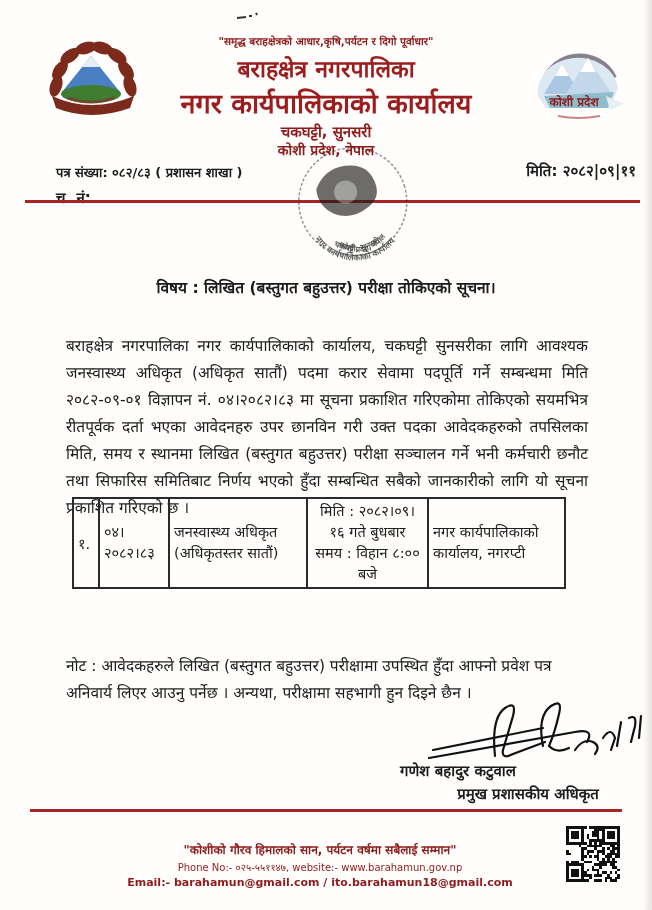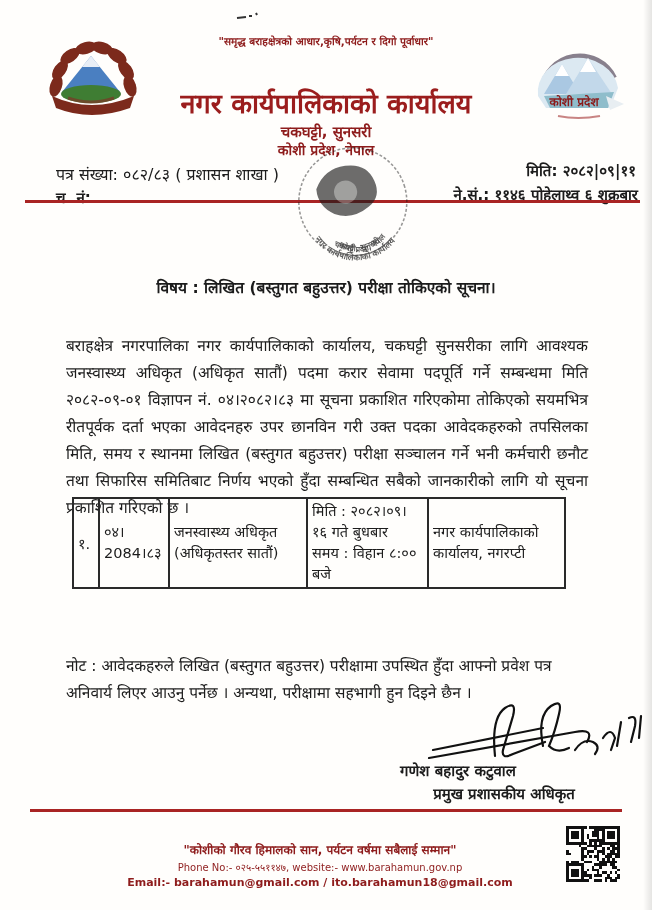--- a/index.html
+++ b/index.html
@@ -15,21 +15,21 @@
   }
   .abs { position:absolute; }
   .center { text-align:center; }
 
   .slogan-top { top:34px; left:0; width:100%; font-size:10.5px; font-weight:bold; color:#8e1c1c; }
   .title-1 { top:52px; left:0; width:100%; font-size:23px; font-weight:bold; color:#9b1d1d; }
   .title-2 { top:84px; left:0; width:100%; font-size:27px; font-weight:bold; color:#9b1d1d; }
   .addr-1 { top:121px; left:0; width:100%; font-size:15px; font-weight:bold; color:#8e1c1c; }
   .addr-2 { top:140px; left:0; width:100%; font-size:14px; font-weight:bold; color:#8e1c1c; }
 
-  .meta-left-1 { top:163px; left:56px; font-size:16px; font-weight:normal;text-align:right; }
+  .meta-left-1 { top:163px; left:56px; font-size:13px; font-weight:bold;text-align:right; }
   .meta-left-2 { top:187px; left:56px; font-size:15px; font-weight:bold; }
   .meta-right-1 { top:160px; right:16px; font-size:15px; font-weight:bold;margin-left:24px; }
   .meta-right-2 { top:184px; right:14px; font-size:15px; font-weight:bold; }
 
   .rule-top { top:200px; left:25px; width:615px; height:3px; background:#a92424; }
   .rule-bottom { top:809px; left:30px; width:592px; height:3px; background:#a92424; }
 
   .subject { top:276px; left:0; width:100%; font-size:15.5px; font-weight:bold; }
 
   .body-par {
@@ -47,21 +47,21 @@
   table.notice tr.hdr td { font-weight:bold; height:48px; }
   table.notice tr.row td { height:88px; font-weight:500; }
   .cell-line { line-height:21px; }
 
   .note-par {
     top:653px; left:66px; width:525px;
     font-size:15.5px; line-height:27px; font-weight:500;
   }
 
   .sig-name { top:760px; left:400px; width:240px; font-size:15px; font-weight:bold; text-align:left; }
-  .sig-title { top:783px; left:384px; width:240px; font-size:15px; font-weight:bold; text-align:center; }
+  .sig-title { top:783px; left:408px; width:240px; font-size:15px; font-weight:bold; text-align:center; }
 
   .foot-slogan { top:841px; left:0; width:640px; font-size:12px; font-weight:bold; color:#8e1c1c; }
   .foot-phone { top:860px; left:0; width:640px; font-size:10px; font-weight:normal; color:#8e1c1c; }
   .foot-email { top:876px; left:0; width:640px; font-size:11px; font-weight:bold; color:#8e1c1c; }
 
   .qr { top:826px; left:566px; width:54px; height:56px; }
   .qr-grid { display:grid; grid-template-columns:repeat(21,1fr); width:54px; height:56px; }
   .qr-grid i { display:block; }
   .qr-grid i.on { background:#111; }
 
@@ -102,28 +102,28 @@
     <polygon points="40,26 47,38 33,38" fill="#ffffff"></polygon>
     <polygon points="66,20 90,56 44,56" fill="#c2d8ea"></polygon>
     <polygon points="66,20 74,34 58,34" fill="#ffffff"></polygon>
     <path d="M22 58 L92 54 L86 70 L28 70 Z" fill="#8fbdcb"></path>
     <path d="M84 58 L102 66 L88 72 Z" fill="#e8eef2"></path>
     <text x="52" y="68" font-size="12" font-weight="bold" fill="#8b1b1b" text-anchor="middle">कोशी प्रदेश</text>
     <path d="M36 78 Q56 82 78 78" stroke="#b05050" stroke-width="2" fill="none" opacity="0.7"></path>
   </svg>
 
   <div class="abs slogan-top center">"समृद्ध बराहक्षेत्रको आधार,कृषि,पर्यटन र दिगो पूर्वाधार"</div>
+  <div class="abs title-1 center">बराहक्षेत्र नगरपालिका</div>
   <div class="abs title-2 center">नगर कार्यपालिकाको कार्यालय</div>
   <div class="abs addr-1 center">चकघट्टी, सुनसरी</div>
   <div class="abs addr-2 center">कोशी प्रदेश, नेपाल</div>
 
   <div class="abs meta-left-1">पत्र संख्या: ०८२/८३ ( प्रशासन शाखा )</div>
   <div class="abs meta-left-2">च. नं:</div>
   <div class="abs meta-right-1">मिति: २०८२|०९|११</div>
-  <div class="abs meta-right-2">ने.सं.: ११४६ पोहेलाथ्व ६ शुक्रबार</div>
 
   <div class="abs rule-top"></div>
 
   <svg class="abs stamp" viewBox="0 0 140 140">
     <g transform="rotate(-18 70 70)" fill="#191919">
       <circle cx="70" cy="66" r="56" fill="none" stroke="#191919" stroke-width="1.6" stroke-dasharray="3 2" opacity="0.55"></circle>
       <path d="M38 42 Q52 24 74 28 Q96 32 98 52 Q100 70 84 76 Q64 84 48 72 Q34 60 38 42 Z" opacity="0.78"></path>
       <circle cx="66" cy="54" r="12" fill="#fffefc" opacity="0.35"></circle>
       <defs>
         <path id="arc1" d="M18 78 A52 52 0 0 0 122 72"></path>
@@ -152,27 +152,27 @@
         <col style="width:70px">
         <col style="width:138px">
         <col style="width:121px">
         <col style="width:137px">
     </colgroup>
     <tbody>
     <tr class="row">
       <td>१.</td>
       <td>
         <div class="cell-line">०४।</div>
-        <div class="cell-line">2084।८३</div>
+        <div class="cell-line">२०८२।८३</div>
       </td>
       <td>
         <div class="cell-line">जनस्वास्थ्य अधिकृत</div>
         <div class="cell-line">(अधिकृतस्तर सातौं)</div>
       </td>
-      <td style="vertical-align:top;">
+      <td style="vertical-align:top;text-align:center;">
         <div class="cell-line">मिति : २०८२।०९।</div>
         <div class="cell-line">१६ गते बुधबार</div>
         <div class="cell-line">समय : विहान ८:००</div>
         <div class="cell-line">बजे</div>
       </td>
       <td>
         <div class="cell-line">नगर कार्यपालिकाको</div>
         <div class="cell-line">कार्यालय, नगरप्टी</div>
       </td>
     </tr>

